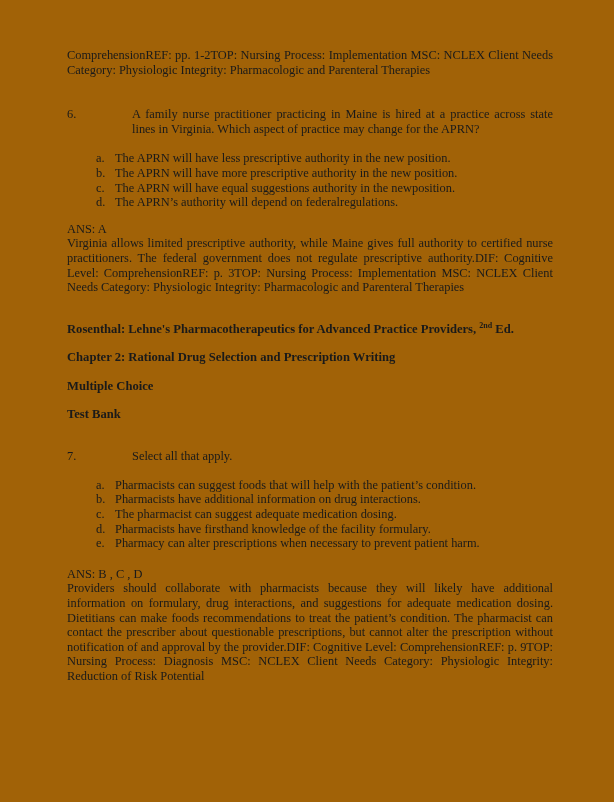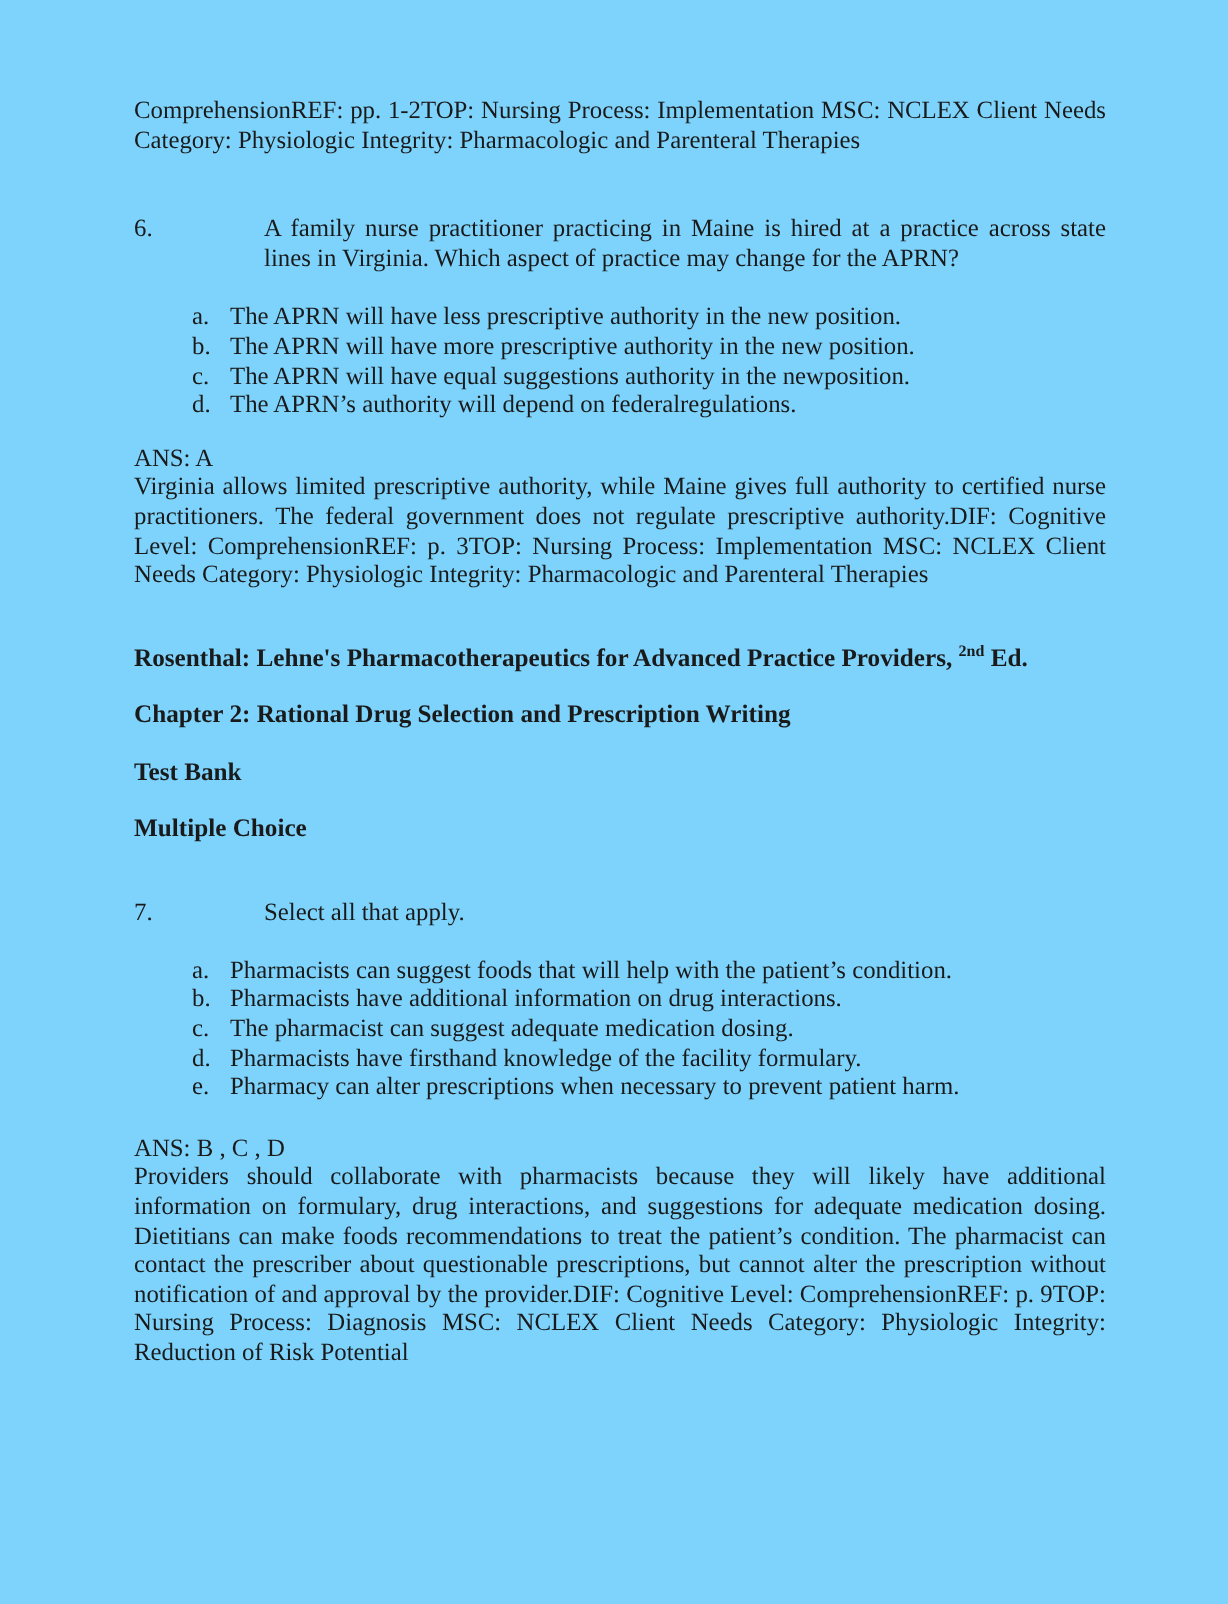--- a/index.html
+++ b/index.html
@@ -1,19 +1,19 @@
 <!DOCTYPE html>
 <html><head>
 <meta charset="utf-8">
 <style>
   html,body { margin:0; padding:0; background:#ffffff; }
   .page {
     position:relative;
     width:614px; height:802px;
-    background:#7dd3fc;
+    background:#a16207;
     box-sizing:border-box;
     padding:48px 61px 0 67px;
     font-family:"Liberation Serif", serif;
     font-size:12.4px;
     line-height:14.6px;
     color:#1a1a1a;
     overflow:hidden;
   }
   p { margin:0; }
   .justify { text-align:justify; }
@@ -70,22 +70,22 @@
   </div>
 
   <div class="ans-block">
     <div>ANS: A</div>
     <p class="justify">Virginia allows limited prescriptive authority, while Maine gives full authority to certified nurse practitioners. The federal government does not regulate prescriptive authority.DIF: Cognitive Level: ComprehensionREF: p. 3TOP: Nursing Process: Implementation MSC: NCLEX Client Needs Category: Physiologic Integrity: Pharmacologic and Parenteral Therapies</p>
   </div>
 
   <div class="headings">
     <p class="h"><span>Rosenthal: Lehne's Pharmacotherapeutics for Advanced Practice Providers,</span> <sup>2nd</sup><span> Ed.</span></p>
     <p class="h">Chapter 2: Rational Drug Selection and Prescription Writing</p>
+    <p class="h">Multiple Choice</p>
     <p class="h">Test Bank</p>
-    <p class="h">Multiple Choice</p>
   </div>
 
   <div class="q-row q7-block">
     <span class="q-num">7.</span>
     <span class="q-stem">
         <span style="display:block;">Select all that apply.</span>
       </span>
   </div>
 
   <div class="opts q7opts">

